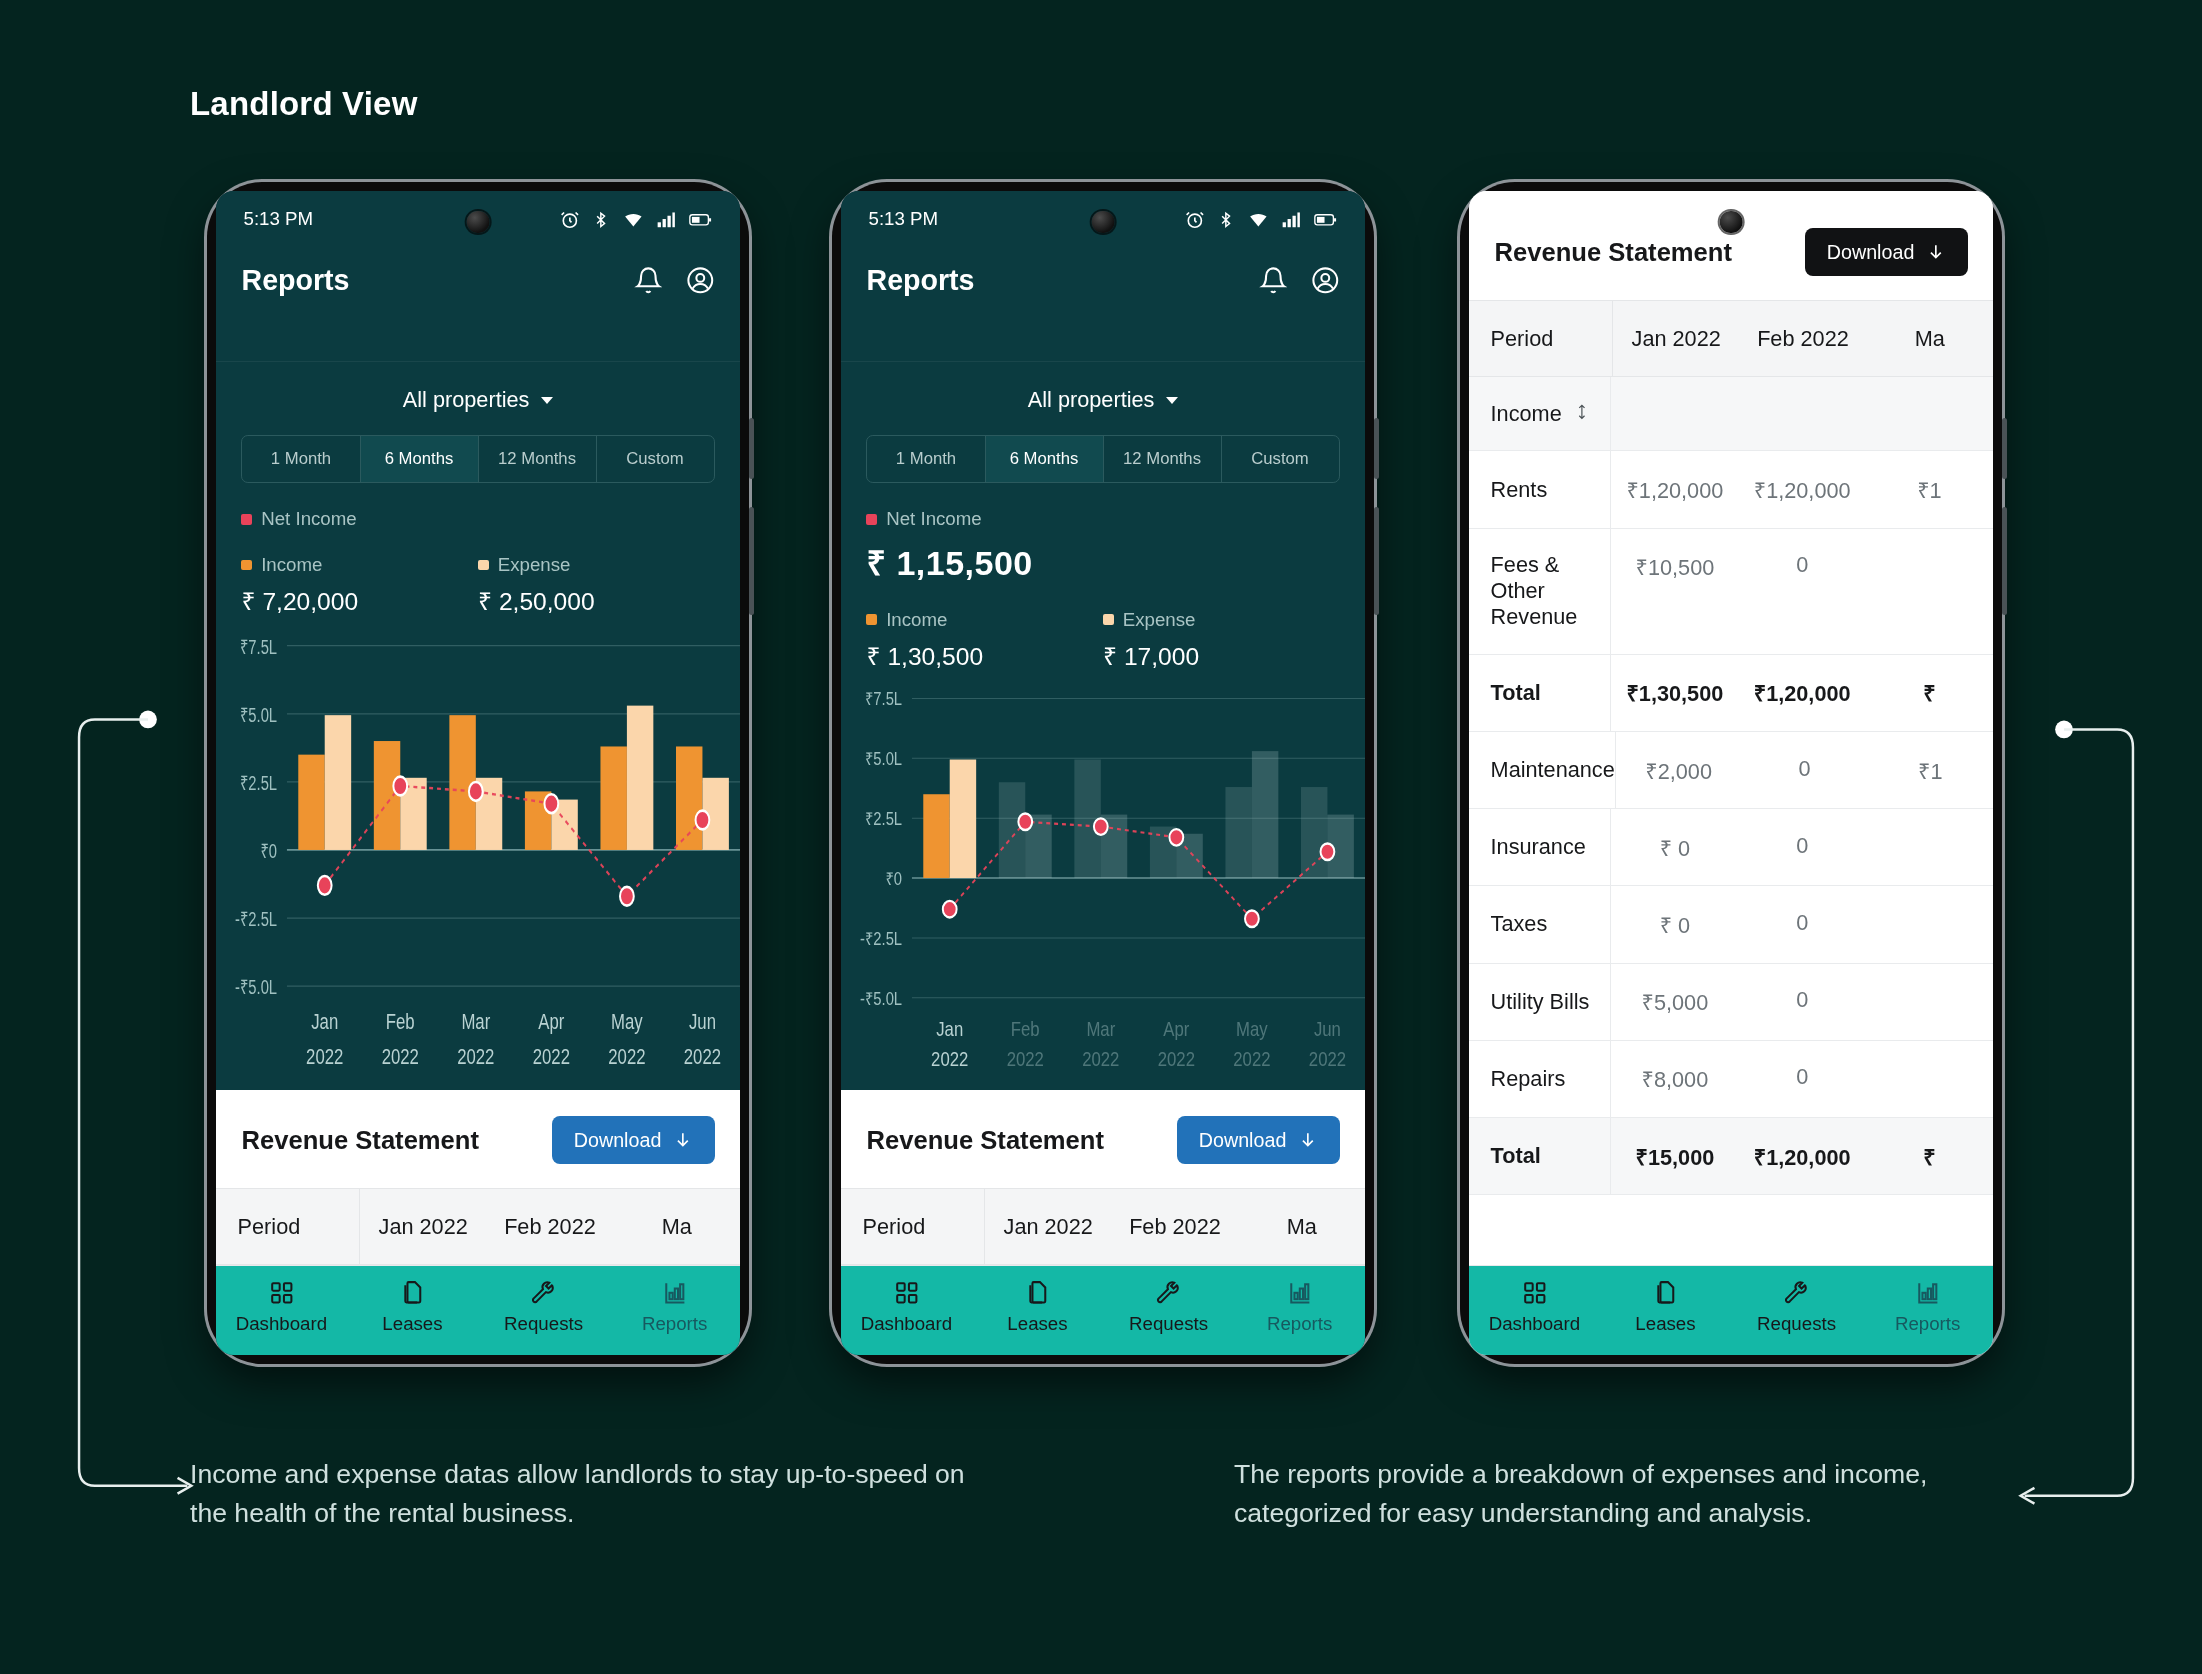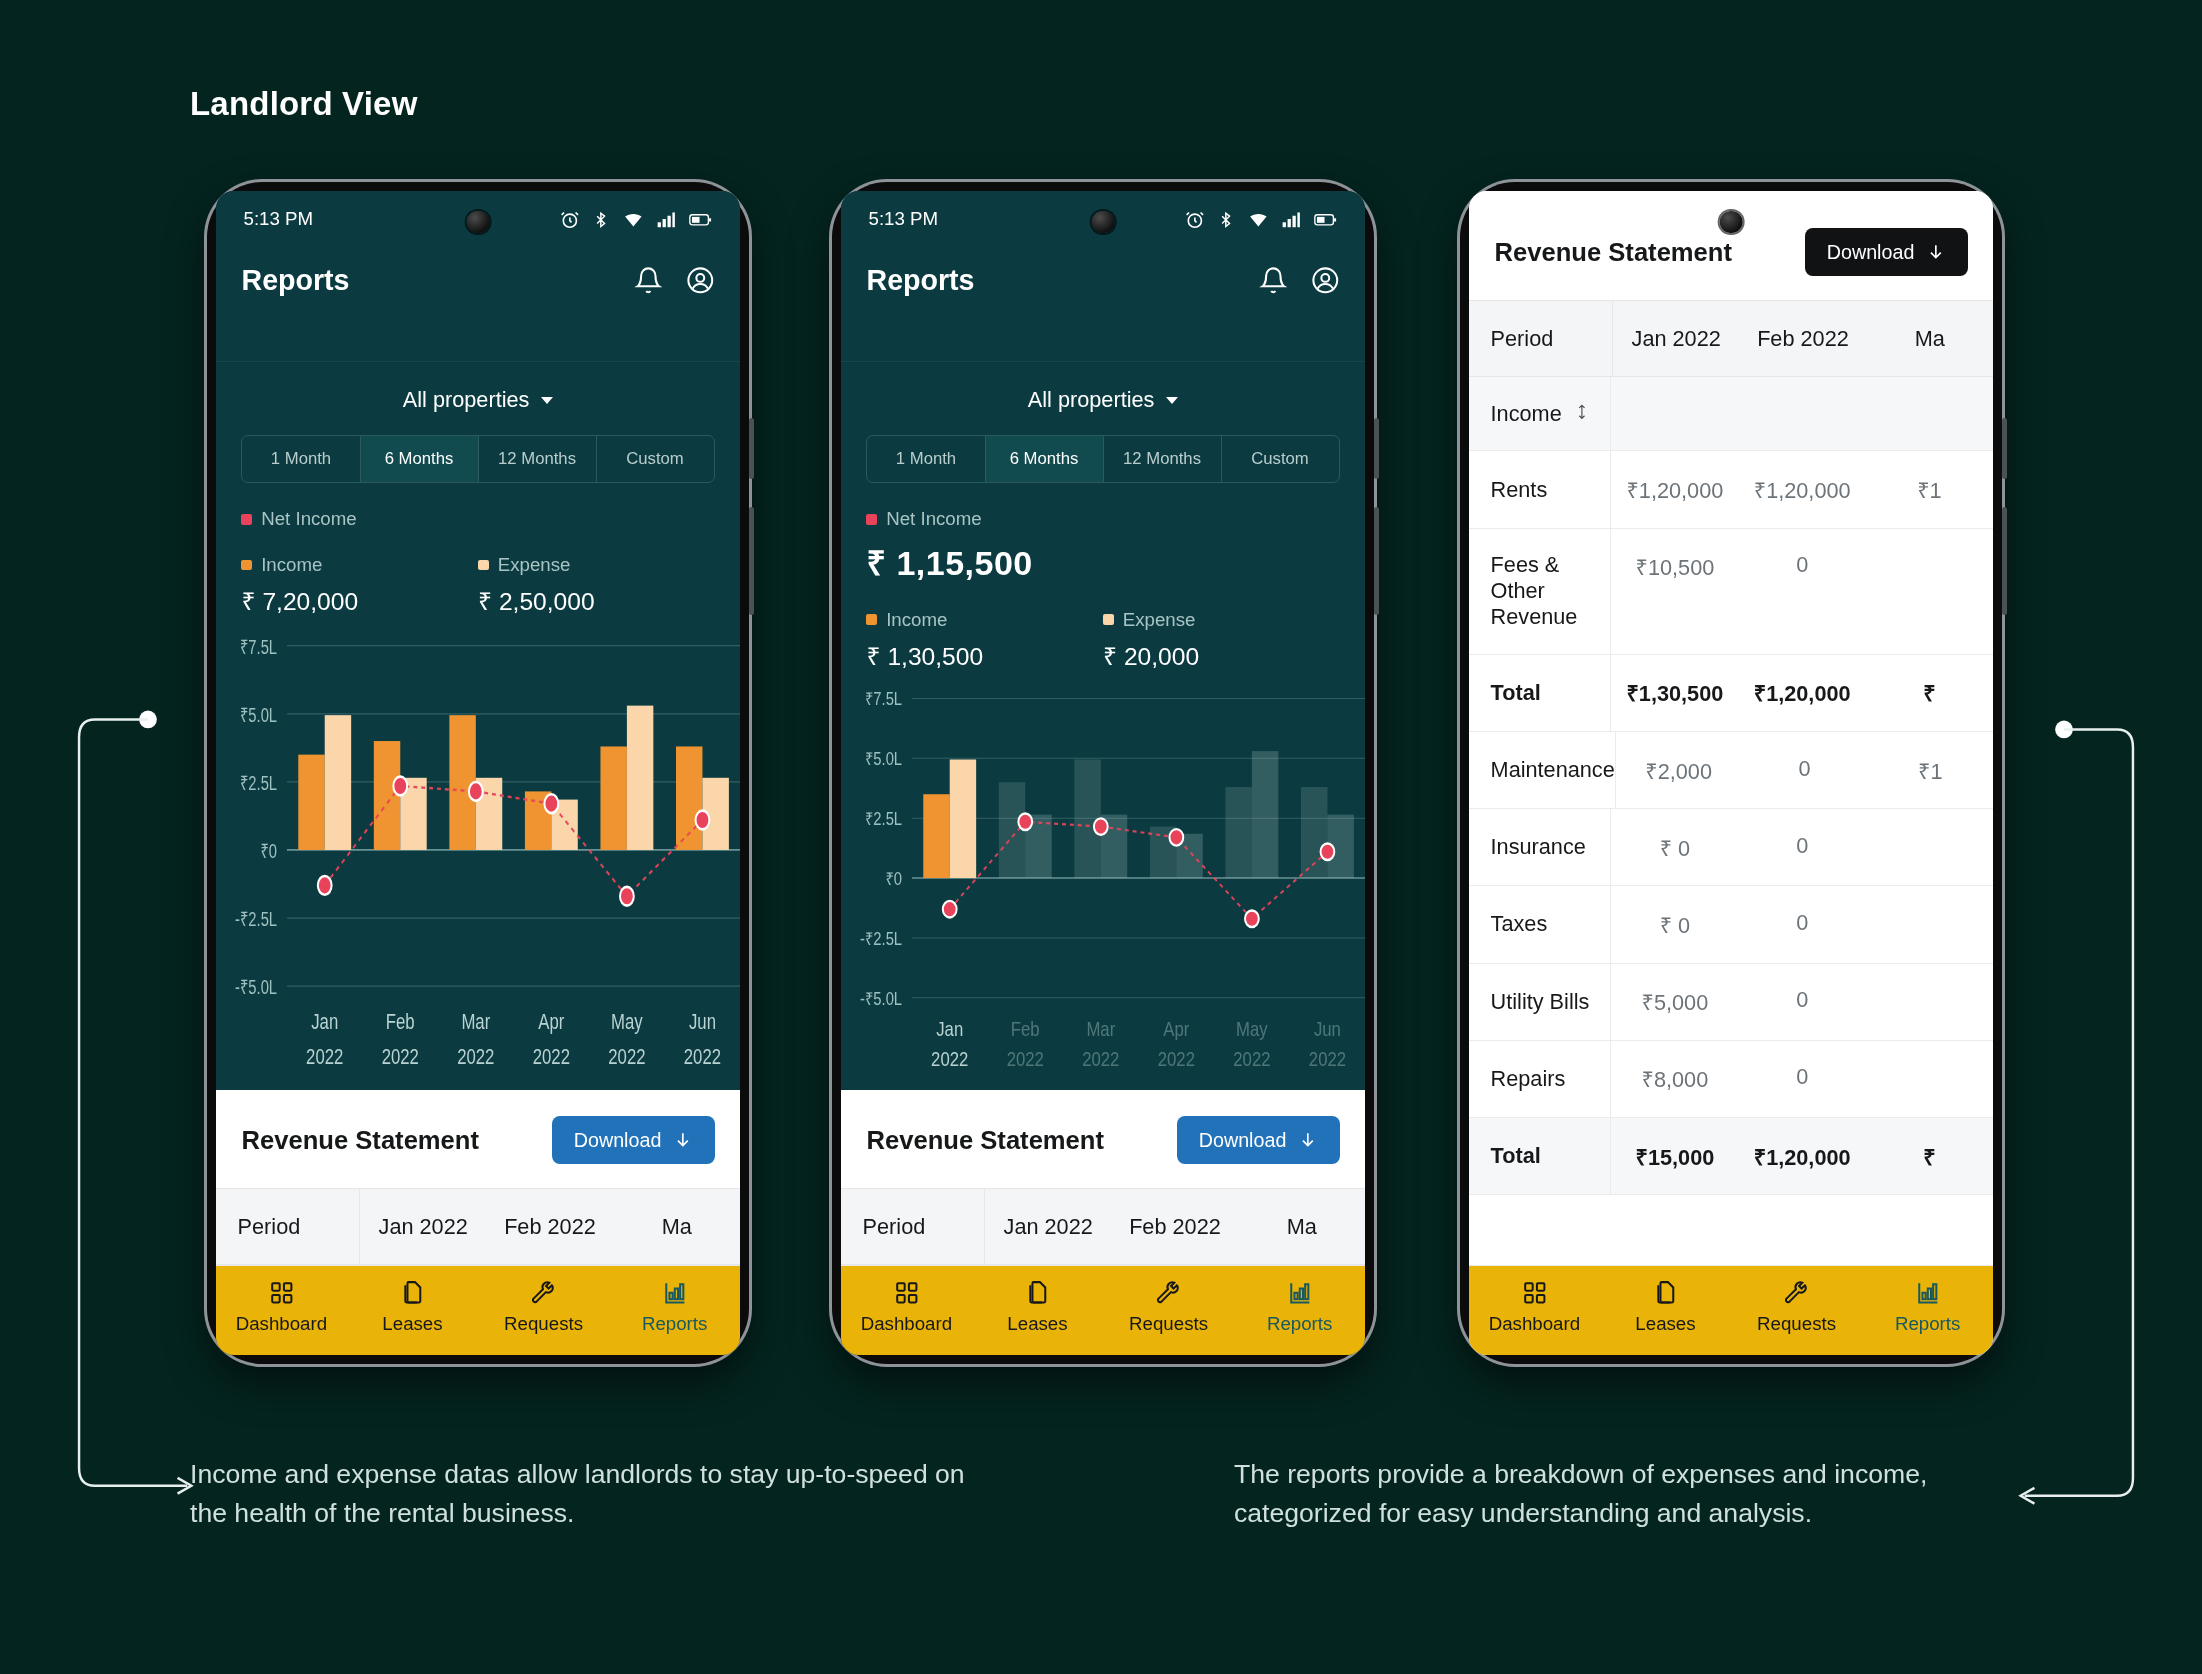--- a/index.html
+++ b/index.html
@@ -131,21 +131,21 @@
   .tbl-head-row{
     display:flex; background:#f4f5f6;
     border-top:1px solid #e4e6e8; border-bottom:1px solid #e4e6e8;
   }
   .th{ font-size:21.7px; color:#17181a; padding:24.6px 0 24.6px 0; }
   .th.c0{ width:169px; padding-left:21.7px; border-right:1px solid #e4e6e8;}
   .th.c{ width:153px; text-align:center; }
 
   
   .bottomnav{
-    flex:0 0 auto; background:#eab308; display:flex;
+    flex:0 0 auto; background:#14b8a6; display:flex;
     border-top:1px solid #e8eaec;
     padding:13.8px 0 19.7px 0;
   }
   .nav-item{ flex:1; text-align:center; color:#17181a; font-size:18.7px; }
   .nav-item svg{ display:block; margin:0 auto 7.9px auto; }
   .nav-item.active{ color:#17595f; }
 
   
   .p3 .screen{ background:#ffffff; }
   .p3-head{
@@ -447,21 +447,21 @@
               <span class="dot" style="background:#ef9431"></span>
               <span>Income</span>
             </div>
             <div class="kpi-val">₹ 1,30,500</div>
           </div>
           <div class="kpi-col">
             <div class="kpi-label">
               <span class="dot" style="background:#fbd6ab"></span>
               <span>Expense</span>
             </div>
-            <div class="kpi-val">₹ 20,000</div>
+            <div class="kpi-val">₹ 17,000</div>
           </div>
         </div>
       </div>
 
       <div class="chart-wrap">
         <svg id="chart2" viewBox="0 0 532 340" preserveAspectRatio="none">
             <line x1="72" y1="8" x2="532" y2="8" stroke="rgba(180,220,220,.22)" stroke-width="0.9"></line>
             <text x="62" y="14" text-anchor="end" fill="#9fc0c0" font-size="15" font-family="&quot;Liberation Sans&quot;, sans-serif">₹7.5L</text>
             <line x1="72" y1="58.800000000000004" x2="532" y2="58.800000000000004" stroke="rgba(180,220,220,.22)" stroke-width="0.9"></line>
             <text x="62" y="64.80000000000001" text-anchor="end" fill="#9fc0c0" font-size="15" font-family="&quot;Liberation Sans&quot;, sans-serif">₹5.0L</text>

